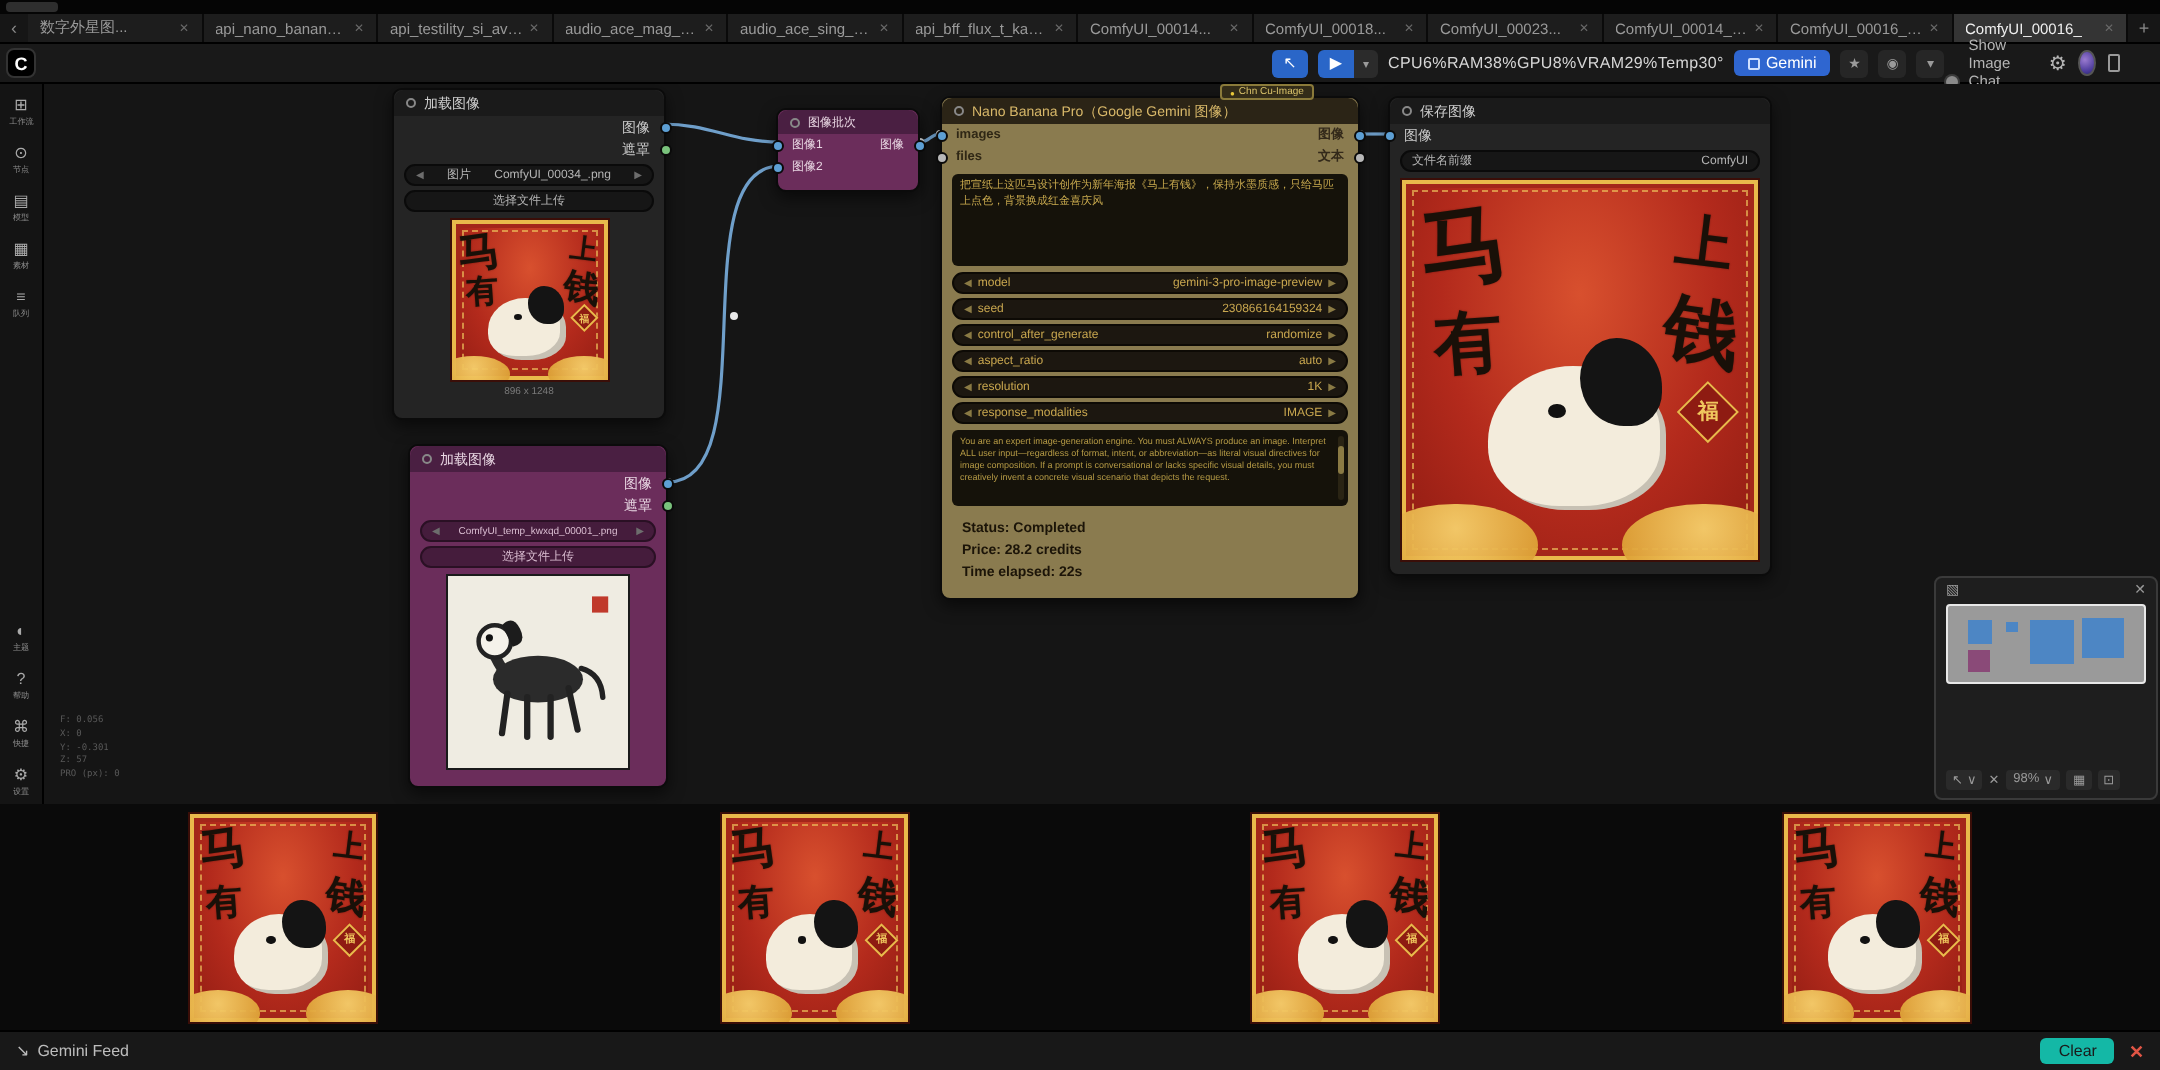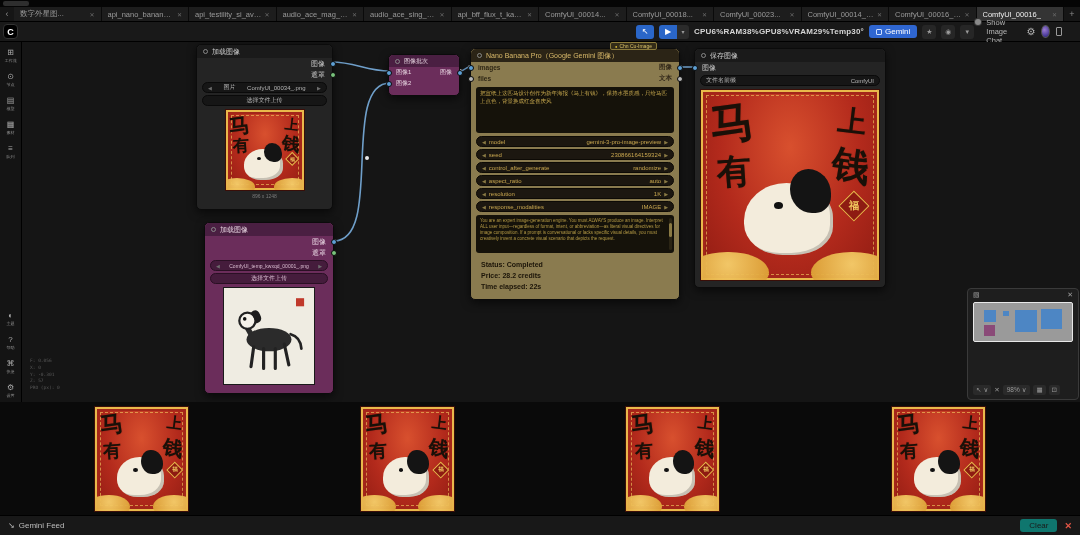--- a/index.html
+++ b/index.html
@@ -21,26 +21,26 @@
   .tab-add { width:16px; display:flex; align-items:center; justify-content:center; color:#8a8a8a; font-size:9px; }
 
   
   .toolbar { height:20px; background:#191919; border-bottom:1px solid #000; position:relative; display:flex; align-items:center; }
   .logo { position:absolute; left:3px; top:2px; width:15px; height:15px; background:#000; border:1px solid #333; border-radius:4px; color:#fff; font-weight:bold; font-size:9px; display:flex; align-items:center; justify-content:center; }
   .tb-center { display:flex; align-items:center; gap:5px; margin-left:636px; }
   .btn-blue { background:#2a66c8; border-radius:3px; width:18px; height:14px; display:flex; align-items:center; justify-content:center; color:#fff; font-size:8px; }
   .btn-split { display:flex; }
   .btn-split .btn-blue { border-radius:3px 0 0 3px; }
   .btn-dark-seg { background:#2b2b2b; border-radius:0 3px 3px 0; width:12px; height:14px; display:flex; align-items:center; justify-content:center; color:#9a9a9a; font-size:6px; }
-  .tb-stats { color:#d6d6d6; font-size:8px; font-weight:bold; letter-spacing:.2px; }
+  .tb-stats { color:#d6d6d6; font-size:8px; font-weight:normal; letter-spacing:.2px; }
   .btn-manager { background:#2f66d0; color:#fff; font-size:8px; border-radius:3px; padding:2px 7px; display:flex; align-items:center; gap:3px; }
   .mgr-ic { width:6px; height:6px; border:1px solid #cfe0ff; border-radius:1px; }
   .btn-icon { background:#262626; border-radius:3px; width:14px; height:14px; display:flex; align-items:center; justify-content:center; color:#9a9a9a; font-size:7px; }
   .tb-right { margin-left:auto; margin-right:46px; display:flex; align-items:center; gap:6px; }
-  .chat-toggle { display:flex; align-items:flex-start; gap:4px; color:#b5b5b5; font-size:7.5px; }
+  .chat-toggle { display:flex; align-items:flex-end; gap:4px; color:#b5b5b5; font-size:7.5px; }
   .knob { width:14px; height:8px; border-radius:4px; background:#3a3a3a; position:relative; }
   .knob::after { content:""; position:absolute; left:1px; top:1px; width:6px; height:6px; border-radius:50%; background:#8a8a8a; }
   .gear { color:#b5b5b5; font-size:10px; }
   .avatar { width:13px; height:13px; border-radius:50%; background:radial-gradient(circle at 35% 35%, #9a7bd0, #4a3a9a 70%, #2a2a6a); border:1px solid #555; }
   .expand-ic { width:9px; height:9px; border:1.5px solid #9a9a9a; border-radius:1px; }
 
   
   .mainrow { display:flex; height:360px; }
   .sidebar { width:22px; background:#141414; border-right:1px solid #000; display:flex; flex-direction:column; align-items:center; padding:6px 0 4px; gap:9px; }
   .side-item { display:flex; flex-direction:column; align-items:center; gap:1px; color:#8c8c8c; }
@@ -124,21 +124,21 @@
   .mm-zoom { background:#2a2a2a; border-radius:2px; padding:1px 4px; display:flex; gap:2px; align-items:center; }
 
   
   .feed { height:113px; background:#0a0a0a; display:flex; align-items:center; justify-content:space-between; padding:0 94px; }
   .feed .poster { width:95px; height:106px; }
 
   
   .statusbar { height:20px; background:#181818; border-top:1px solid #000; display:flex; align-items:center; padding:0 8px; }
   .sb-left { display:flex; align-items:center; gap:4px; color:#bdbdbd; font-size:8px; }
   .sb-right { margin-left:auto; display:flex; align-items:center; gap:7px; }
-  .btn-clear { background:#0f766e; color:#1a1a1a; font-size:8px; border-radius:3px; padding:2px 9px; }
+  .btn-clear { background:#14b8a6; color:#1a1a1a; font-size:8px; border-radius:3px; padding:2px 9px; }
   .sb-close { color:#e05545; font-size:9px; font-weight:bold; }
 </style>
 </head>
 <body>
 
 <div class="app">
 
   <div class="winbar">
     <div class="win-pill"></div>
   </div>

